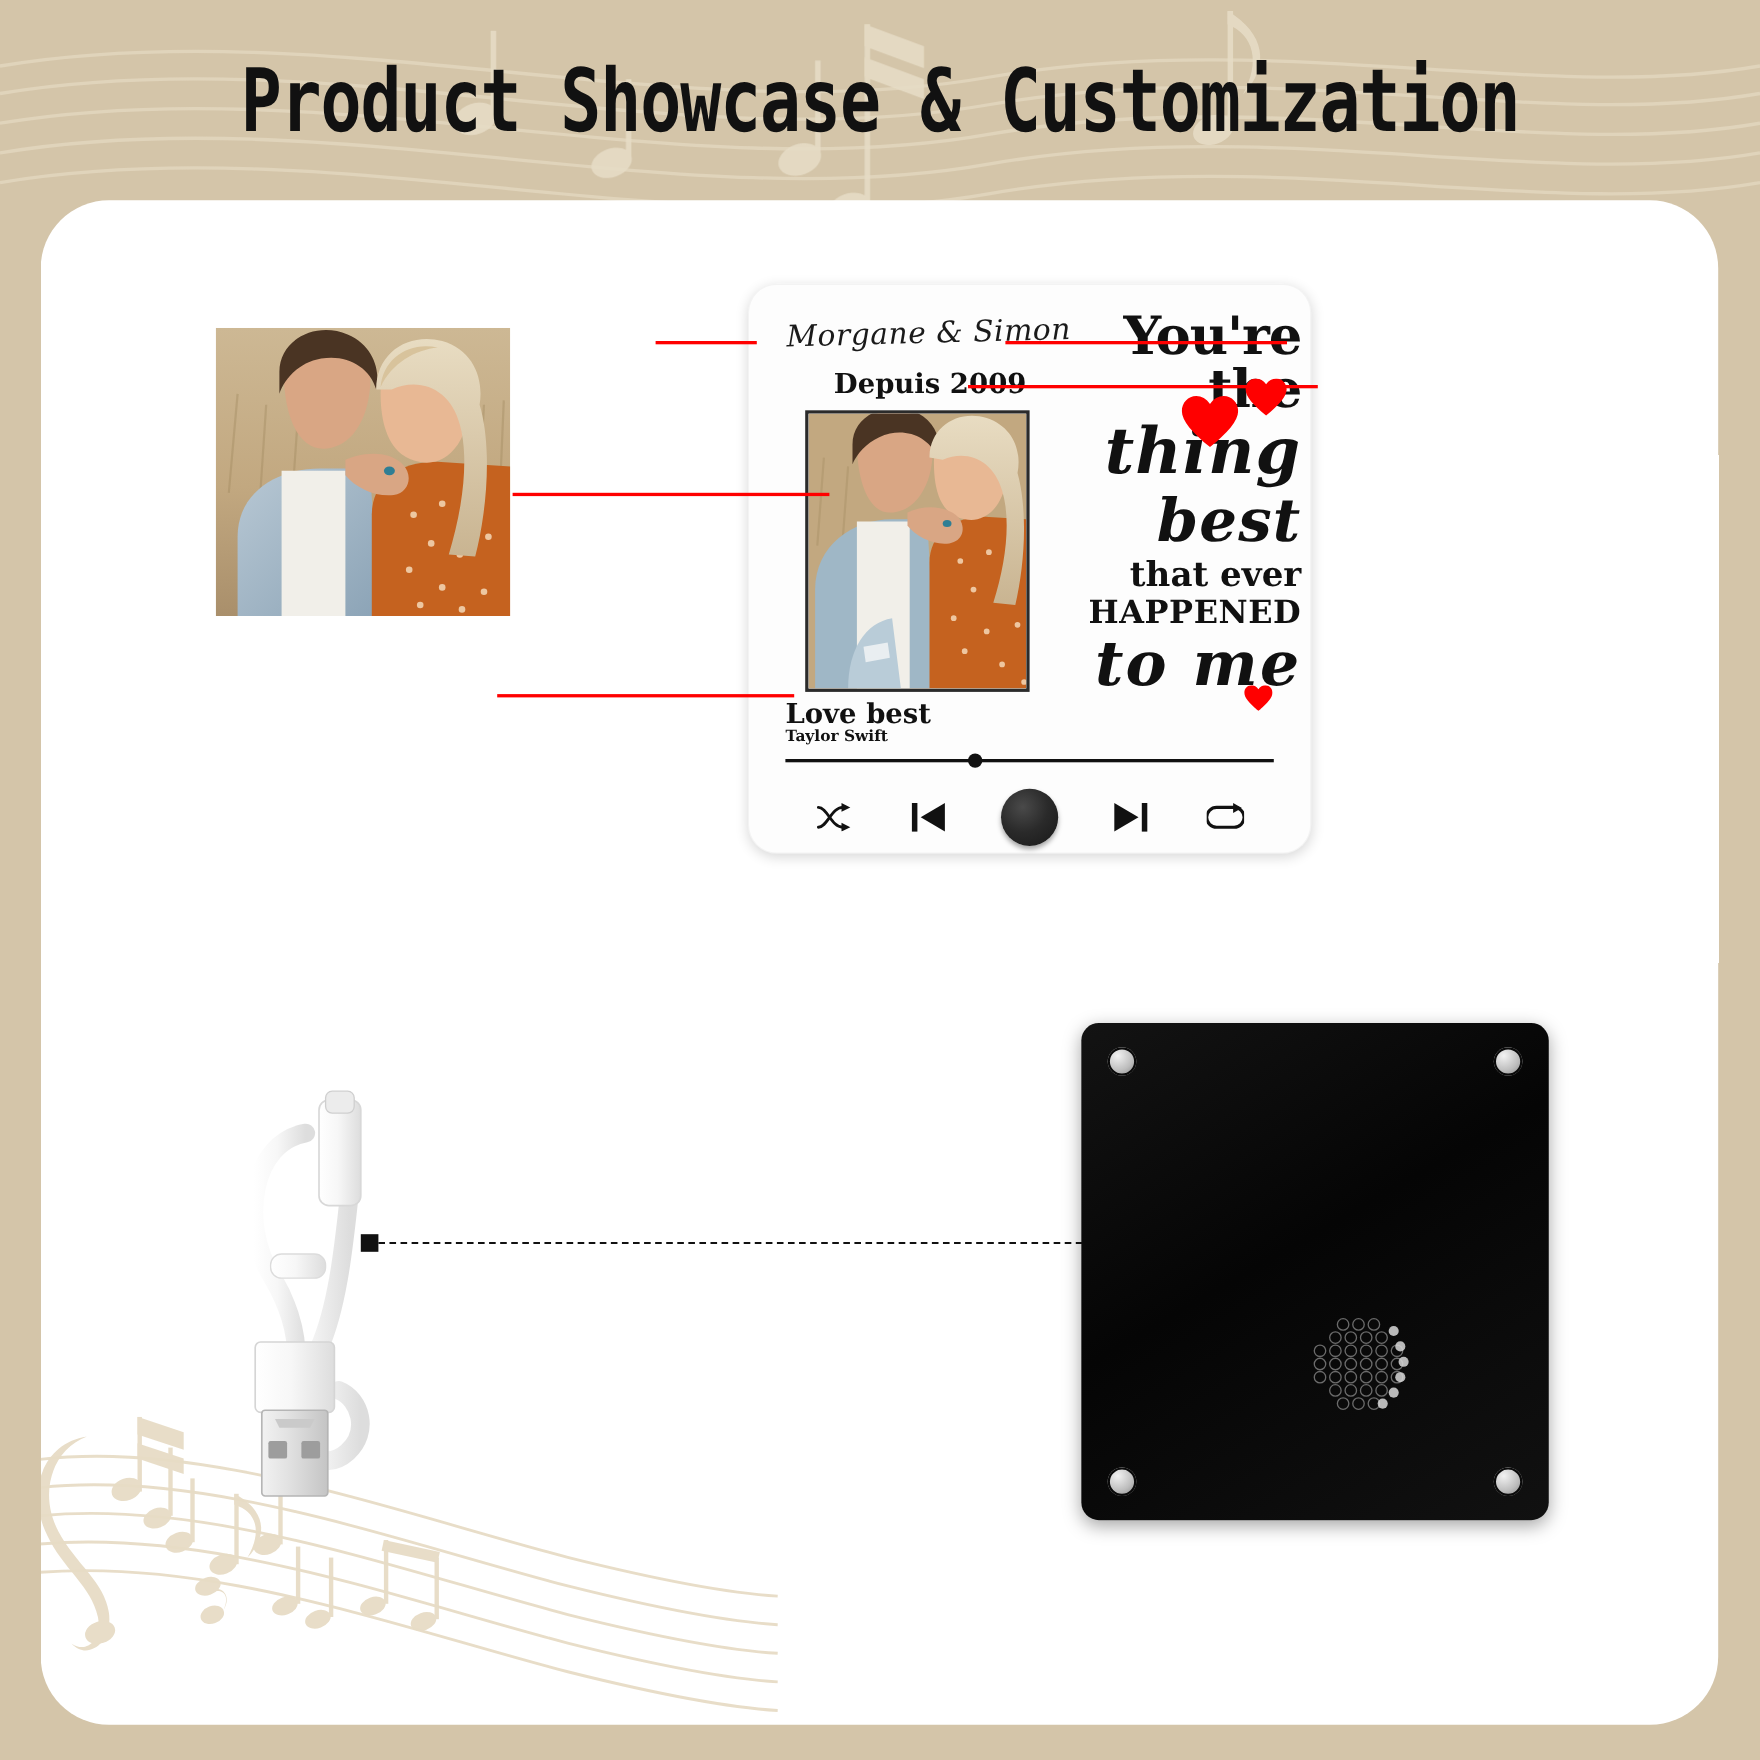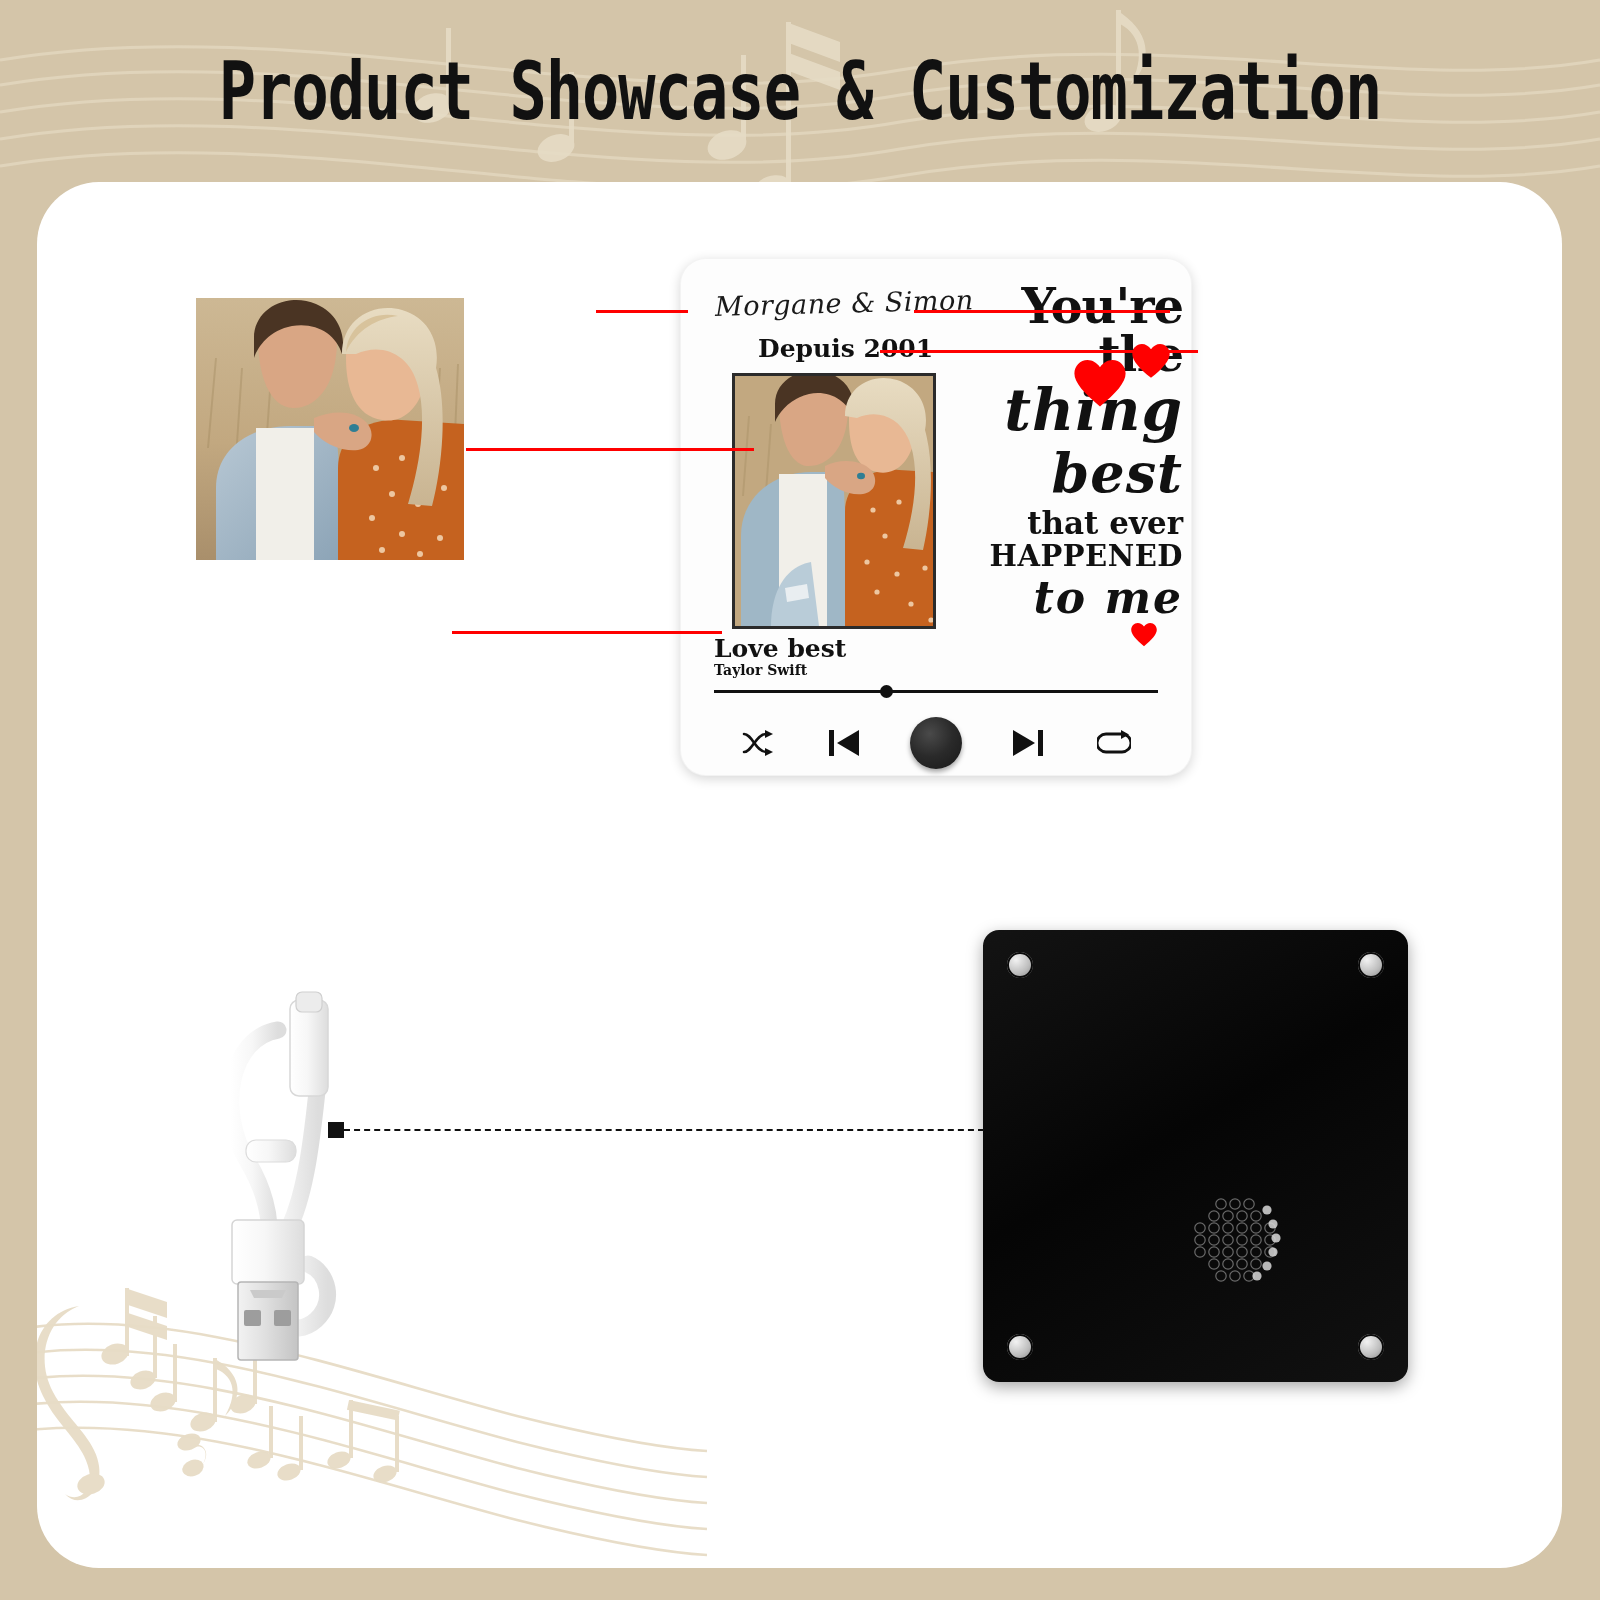--- a/index.html
+++ b/index.html
@@ -90,21 +90,21 @@
   .quote{
     position:absolute;left:255px;top:24px;width:248px;
     text-align:right;color:#111;
   }
   .q-line1{font-family:"DejaVu Serif",serif;font-weight:bold;font-size:48px;line-height:1;letter-spacing:-1px;}
   .q-script{font-family:"DejaVu Serif",serif;font-style:italic;font-weight:bold;}
   .q-best{font-size:54px;line-height:1.05;margin-top:4px;letter-spacing:1px;}
   .q-thing{font-size:58px;line-height:1.05;margin-top:2px;letter-spacing:1px;}
   .q-that{font-family:"DejaVu Serif",serif;font-weight:bold;font-size:31px;line-height:1.1;margin-top:4px;}
   .q-happened{font-family:"DejaVu Serif",serif;font-weight:bold;font-size:29px;letter-spacing:.5px;line-height:1.15;}
-  .q-tome{font-size:44px;line-height:1.05;margin-top:2px;letter-spacing:2px;}
+  .q-tome{font-size:56px;line-height:1.05;margin-top:2px;letter-spacing:2px;}
   .heart{position:absolute;}
   .cap{
     position:absolute;color:#1a1a1a;white-space:nowrap;
     font-family:"Liberation Sans",sans-serif;
   }
   .cap-front{left:750px;top:786px;font-size:31px;}
   .cap-front b{font-size:41px;font-weight:400;}
   .cap-back{left:1020px;top:1358px;font-size:31px;}
   .cap-back b{font-size:41px;font-weight:400;}
   
@@ -270,21 +270,21 @@
 <div class="red-line" style="left:452px;top:631px;width:270px;"></div>
 
 <div class="label-red lbl-name1">Name 1</div>
 <div class="label-red lbl-name2">Name 2</div>
 <div class="label-red lbl-date">Date</div>
 <div class="label-red lbl-custom-music">Custom music</div>
 
 <div class="front-panel">
 
   <div class="fp-names">Morgane &amp; Simon</div>
-  <div class="fp-date">Depuis 2001</div>
+  <div class="fp-date">Depuis 2009</div>
 
   <div class="fp-photo">
     <svg width="198" height="250" viewBox="0 0 198 250">
       <rect width="198" height="250" fill="url(#fieldbg)"></rect>
       <rect width="198" height="250" fill="#c2a880"></rect>
       <g opacity=".3" stroke="#9c8459" stroke-width="2">
         <path d="M8,120 L14,40"></path>
           <path d="M30,130 L36,48"></path>
           <path d="M184,140 L188,50"></path>
       </g>

